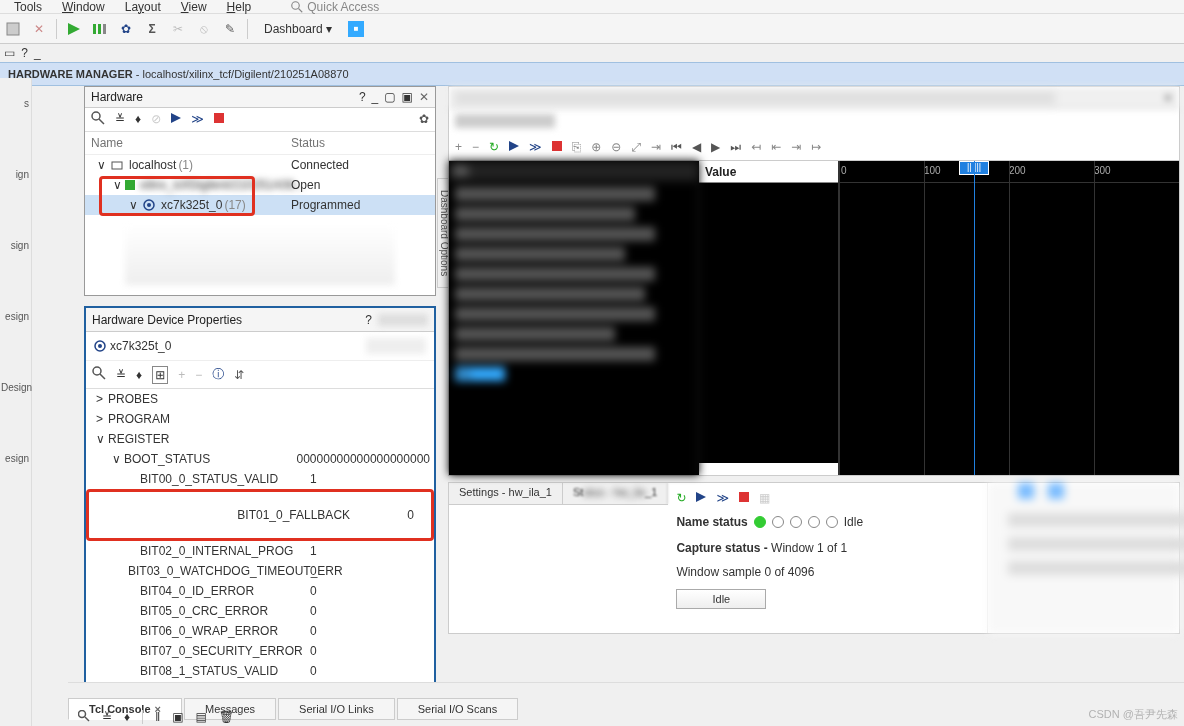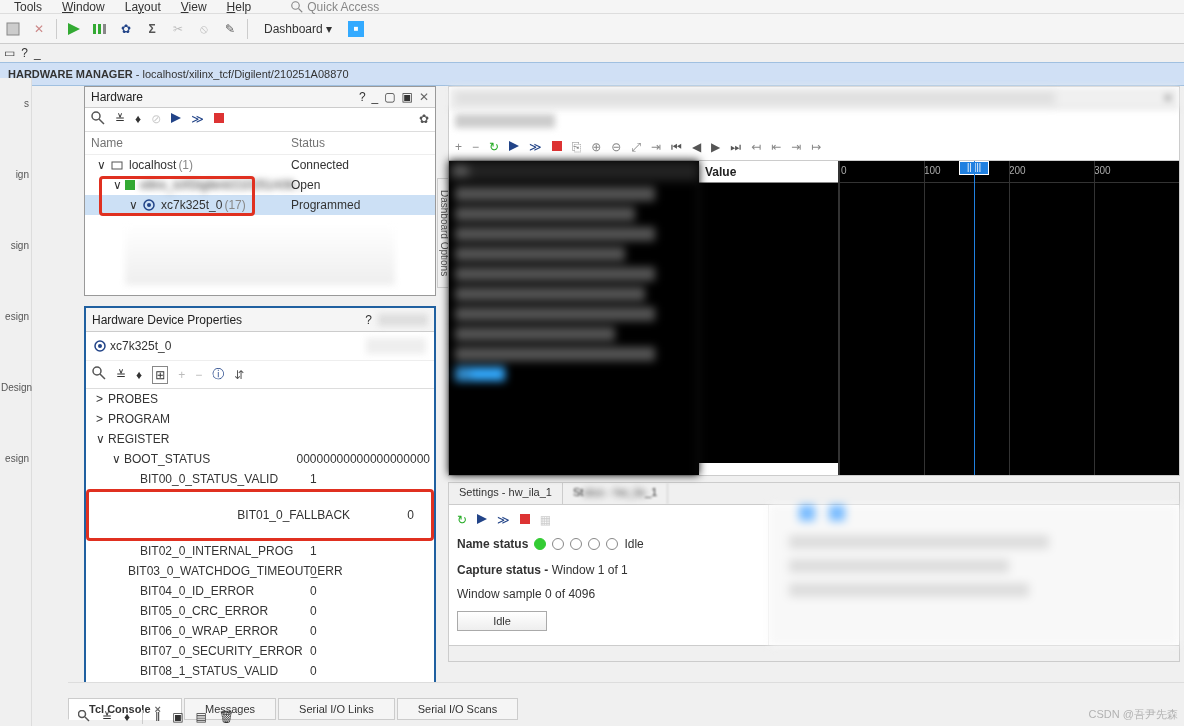--- a/index.html
+++ b/index.html
@@ -73,21 +73,21 @@
 .wave-value-col .vh { height: 22px; background: #fff; color: #222; padding: 4px 6px; font-weight: bold; border-bottom: 1px solid #888; }
 .wave-canvas { flex: 1; background: #000; position: relative; }
 .wave-ruler { height: 22px; background: #000; color: #aaa; font-size: 10px; position: relative; border-bottom: 1px solid #333; }
 .wave-ruler span { position: absolute; top: 4px; }
 .wave-marker { position: absolute; top: 0; width: 30px; height: 14px; background: #2080e0; color: #fff; font-size: 9px; text-align: center; border: 1px solid #fff; }
 .wave-grid-line { position: absolute; top: 0; bottom: 0; width: 1px; background: #333; }
 
 .dashboard-options-handle { position: absolute; left: -3px; top: 100px; width: 14px; height: 110px; background: #f0f0f0; border: 1px solid #ccc; writing-mode: vertical-rl; text-align: center; font-size: 10px; color: #555; padding: 4px 0; cursor: pointer; }
 
 
-.settings-panel { background: #fff; border: 1px solid #ccc; height: 180px; display: flex; flex-direction: column; }
+.settings-panel { background: #fff; border: 1px solid #ccc; height: 152px; display: flex; }
 .settings-tabs { height: 22px; background: #f0f0f0; border-bottom: 1px solid #ccc; display: flex; }
 .settings-tabs .tab { padding: 3px 10px; border-right: 1px solid #ccc; font-size: 11px; cursor: pointer; }
 .settings-body { flex: 1; display: flex; }
 .settings-left { width: 320px; padding: 8px; border-right: 1px solid #eee; }
 .settings-toolbar { display: flex; gap: 10px; align-items: center; margin-bottom: 10px; }
 .core-status-row { display: flex; align-items: center; gap: 6px; margin-bottom: 12px; }
 .status-dot { width: 12px; height: 12px; border-radius: 50%; border: 1px solid #888; }
 .status-dot.green { background: #3c3; border-color: #3c3; }
 .idle-btn { width: 90px; height: 20px; border: 1px solid #aaa; background: linear-gradient(#fff,#eee); text-align: center; font-size: 11px; line-height: 18px; }
 .settings-right { flex: 1; filter: blur(4px); background: #f8f8f8; position: relative; }

